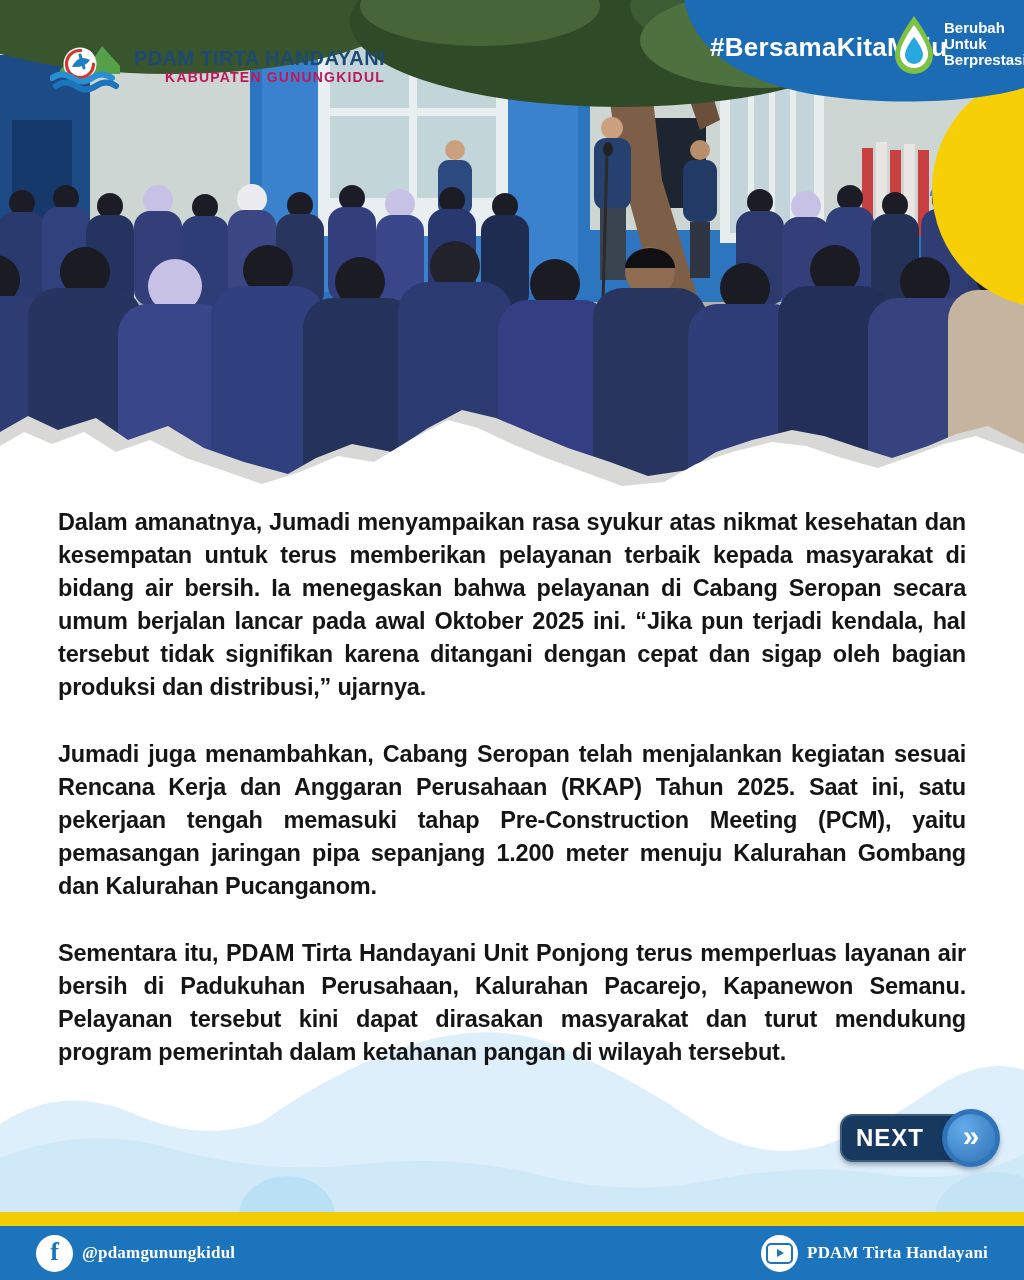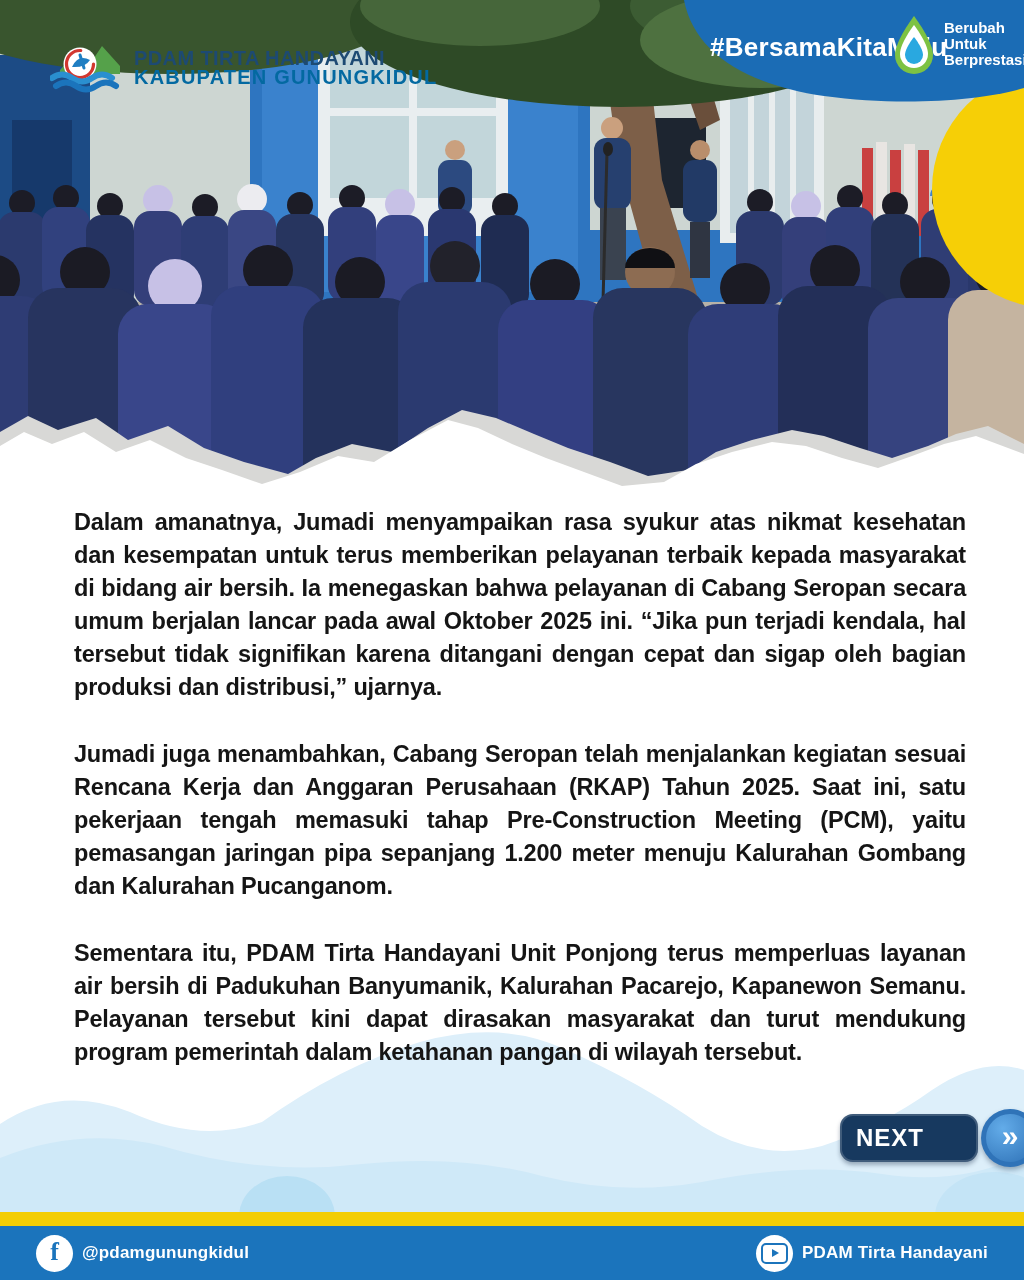--- a/index.html
+++ b/index.html
@@ -7,63 +7,63 @@
         font-family:"Liberation Sans",sans-serif;margin:0 auto;}
 
   
   .photo{position:absolute;top:0;left:0;width:1024px;height:500px;z-index:1;}
   .photo svg{display:block;}
 
   
   .logo{position:absolute;top:38px;left:50px;display:flex;align-items:center;gap:10px;z-index:6;}
   .logo-text{display:flex;flex-direction:column;justify-content:center;}
   .logo-line1{font-size:20px;font-weight:bold;color:#1d4a73;letter-spacing:.4px;line-height:22px;}
-  .logo-line2{font-size:20px;font-weight:bold;color:#0369a1;letter-spacing:1.2px;line-height:17px;}
+  .logo-line2{font-size:14px;font-weight:bold;color:#be185d;letter-spacing:1.2px;line-height:17px;text-align:right;}
 
   
   .yellow-blob{position:absolute;top:70px;left:932px;width:238px;height:238px;border-radius:50%;
                background:#f6cf06;z-index:3;}
   .blue-blob{position:absolute;top:0;right:0;width:340px;height:118px;z-index:4;}
   .blue-blob .inner{position:absolute;inset:0;}
   .hashtag{position:absolute;left:26px;top:32px;color:#ffffff;font-weight:bold;font-size:26px;
            letter-spacing:.3px;}
   .motto-group{position:absolute;left:208px;top:14px;display:flex;align-items:center;gap:8px;}
   .motto-text{color:#ffffff;font-weight:bold;font-size:15px;line-height:16px;}
 
   
   .content{position:absolute;top:506px;left:58px;width:908px;z-index:5;}
-  .content p{margin:0 0 34px 16px;font-size:23.5px;line-height:33px;font-weight:bold;color:#151515;
+  .content p{margin:0 0 34px 0;font-size:23.5px;line-height:33px;font-weight:bold;color:#151515;
              text-align:justify;letter-spacing:-0.2px;}
 
   
   .waves{position:absolute;left:0;bottom:66px;width:1024px;height:210px;z-index:2;pointer-events:none;}
 
   
-  .next-btn{position:absolute;left:840px;top:1112px;width:138px;height:52px;z-index:7;cursor:pointer;padding-left:39px;}
+  .next-btn{position:absolute;left:840px;top:1112px;width:138px;height:52px;z-index:7;cursor:pointer;}
   .next-rect{position:absolute;left:0;top:2px;width:122px;height:48px;background:#17395f;
              border-radius:13px;box-shadow:0 3px 4px rgba(20,40,70,.35), inset 0 0 0 2px rgba(255,255,255,.18);
              display:flex;align-items:center;padding-left:16px;}
   .next-label{color:#ffffff;font-weight:bold;font-size:24px;letter-spacing:1px;}
   .next-circle{position:absolute;right:-22px;top:-3px;width:58px;height:58px;border-radius:50%;
                background:#2f73b8;display:flex;align-items:center;justify-content:center;
                box-shadow:0 3px 5px rgba(20,40,70,.35);}
   .next-circle .disk{width:48px;height:48px;border-radius:50%;
                background:radial-gradient(circle at 35% 30%, #63ace9, #2e71b6);
                display:flex;align-items:center;justify-content:center;}
   .next-chevrons{color:#ffffff;font-weight:bold;font-size:30px;line-height:1;margin-top:-4px;}
 
   
   .footer{position:absolute;left:0;bottom:0;width:1024px;z-index:6;}
   .footer-yellow{height:14px;background:#f3cd04;}
   .footer-blue{height:54px;background:#1b74bc;display:flex;align-items:center;
                justify-content:space-between;padding:0 36px;}
   .f-item{display:flex;align-items:center;gap:9px;cursor:pointer;}
   .f-icon{width:37px;height:37px;border-radius:50%;background:#ffffff;display:flex;
           align-items:center;justify-content:center;flex:0 0 auto;}
-  .f-label{color:#ffffff;font-weight:bold;font-size:17px;letter-spacing:.2px;white-space:nowrap;}
+  .f-label{color:#ffffff;font-weight:bold;font-size:17px;letter-spacing:.2px;white-space:nowrap;font-family:Liberation Serif, serif;}
   .fb-glyph{color:#1b74bc;font-weight:bold;font-size:26px;font-family:"Liberation Serif",serif;
             margin-top:-2px;}
   .ig-glyph{width:19px;height:19px;border:2.6px solid #1b74bc;border-radius:6px;position:relative;}
   .ig-glyph::before{content:"";position:absolute;left:4px;top:4px;width:7px;height:7px;
             border:2.4px solid #1b74bc;border-radius:50%;}
   .ig-glyph::after{content:"";position:absolute;right:1px;top:1px;width:3px;height:3px;
             background:#1b74bc;border-radius:50%;}
   .yt-glyph{width:23px;height:17px;border:2.5px solid #1b74bc;border-radius:5px;display:flex;
             align-items:center;justify-content:center;}
   .yt-glyph::before{content:"";border-left:7px solid #1b74bc;border-top:4.5px solid transparent;
@@ -247,21 +247,21 @@
           <div>Untuk</div>
           <div>Berprestasi</div>
         </div>
       </div>
     </div>
   </div>
 
   <div class="content">
     <p>Dalam amanatnya, Jumadi menyampaikan rasa syukur atas nikmat kesehatan dan kesempatan untuk terus memberikan pelayanan terbaik kepada masyarakat di bidang air bersih. Ia menegaskan bahwa pelayanan di Cabang Seropan secara umum berjalan lancar pada awal Oktober 2025 ini. “Jika pun terjadi kendala, hal tersebut tidak signifikan karena ditangani dengan cepat dan sigap oleh bagian produksi dan distribusi,” ujarnya.</p>
     <p>Jumadi juga menambahkan, Cabang Seropan telah menjalankan kegiatan sesuai Rencana Kerja dan Anggaran Perusahaan (RKAP) Tahun 2025. Saat ini, satu pekerjaan tengah memasuki tahap Pre-Construction Meeting (PCM), yaitu pemasangan jaringan pipa sepanjang 1.200 meter menuju Kalurahan Gombang dan Kalurahan Pucanganom.</p>
-    <p>Sementara itu, PDAM Tirta Handayani Unit Ponjong terus memperluas layanan air bersih di Padukuhan Banyumanik, Kalurahan Pacarejo, Kapanewon Semanu. Pelayanan tersebut kini dapat dirasakan masyarakat dan turut mendukung program pemerintah dalam ketahanan pangan di wilayah tersebut.</p>
+    <p>Sementara itu, PDAM Tirta Handayani Unit Ponjong terus memperluas layanan air bersih di Padukuhan Perusahaan, Kalurahan Pacarejo, Kapanewon Semanu. Pelayanan tersebut kini dapat dirasakan masyarakat dan turut mendukung program pemerintah dalam ketahanan pangan di wilayah tersebut.</p>
   </div>
 
   <div class="waves">
     <svg width="1024" height="210" viewBox="0 0 1024 210" preserveAspectRatio="none">
       <path d="M0,120 Q60,80 130,108 Q200,140 262,118 Q340,62 420,38 Q500,16 562,44 Q640,78 702,122 Q760,158 822,142 Q882,122 932,86 Q982,52 1024,66 L1024,210 L0,210 Z" fill="#ddeffa"></path>
       <path d="M0,154 Q80,122 162,142 Q262,172 362,160 Q462,150 542,172 Q622,192 702,178 Q802,158 882,170 Q962,182 1024,150 L1024,210 L0,210 Z" fill="#cfe9f8"></path>
       <ellipse cx="287" cy="212" rx="48" ry="40" fill="#b9e0f4"></ellipse>
       <ellipse cx="800" cy="214" rx="42" ry="34" fill="#cfe9f8"></ellipse>
       <ellipse cx="995" cy="212" rx="60" ry="44" fill="#c4e4f6"></ellipse>
     </svg>

